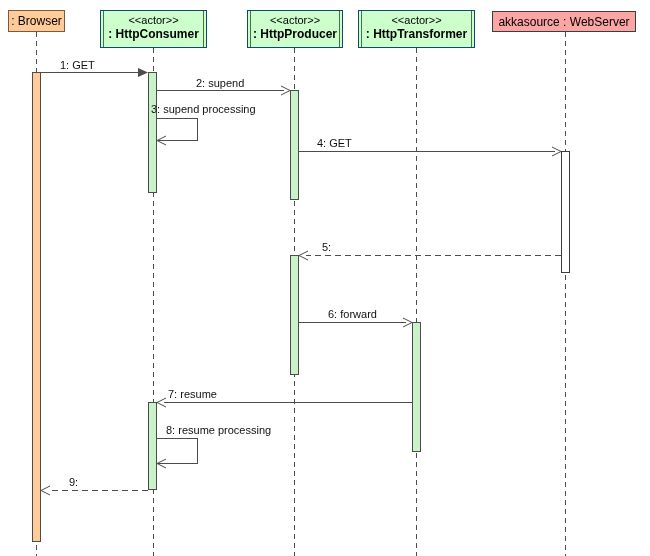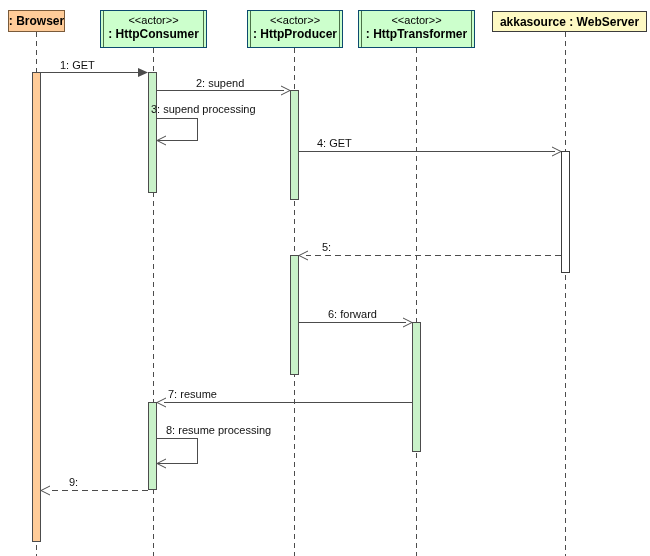--- a/index.html
+++ b/index.html
@@ -2,21 +2,21 @@
 <html><head>
 <meta charset="utf-8">
 <style>
   html,body{margin:0;padding:0;background:#ffffff;}
   #canvas{position:relative;width:650px;height:556px;background:#ffffff;overflow:hidden;
           font-family:"Liberation Sans",sans-serif;}
   svg{position:absolute;left:0;top:0;}
   .head{position:absolute;box-sizing:border-box;text-align:center;color:#000;}
   .head.actor{background:#CCFFCC;border:1px solid #0c4a6e;}
   .head.plain{display:flex;align-items:center;justify-content:center;
-              font-size:12px;font-weight:bold;white-space:nowrap;}
+              font-size:12px;font-weight:normal;white-space:nowrap;}
   .head .dbl{position:absolute;left:2px;right:2px;top:0;bottom:0;
              border-left:1px solid #4a7047;border-right:1px solid #4a7047;pointer-events:none;}
   .head .stereo{font-size:11px;margin-top:3px;line-height:13px;}
   .head .pname{font-size:12px;font-weight:bold;line-height:15px;text-align:center;}
   .bar{position:absolute;width:9px;box-sizing:border-box;border:1px solid #4c4c4c;}
   .bar.orange{background:#FFCC99;}
   .bar.green{background:#C9F2C9;}
   .bar.white{background:#FFFFFF;border-color:#3c3c3c;}
   .mlabel{position:absolute;font-size:11px;line-height:12px;color:#111;white-space:nowrap;text-align:right;}
 </style>
@@ -84,21 +84,21 @@
     <div class="stereo">&lt;&lt;actor&gt;&gt;</div>
     <div class="pname">: HttpProducer</div>
   </div>
 
   <div class="head actor" style="left:358px;top:10px;width:117px;height:38px">
     <div class="dbl"></div>
     <div class="stereo">&lt;&lt;actor&gt;&gt;</div>
     <div class="pname">: HttpTransformer</div>
   </div>
 
-  <div class="head plain" style="left:492px;top:11px;width:155px;height:21px;background:#fef9c3;border:1px solid #3c3c3c;">
+  <div class="head plain" style="left:492px;top:11px;width:144px;height:21px;background:#fca5a5;border:1px solid #3c3c3c;">
     <span>akkasource : WebServer</span>
   </div>
 
   <div class="mlabel" style="left:60px;top:59px">1: GET</div>
   <div class="mlabel" style="left:196px;top:77px">2: supend</div>
   <div class="mlabel" style="left:151px;top:103px">3: supend processing</div>
   <div class="mlabel" style="left:317px;top:137px">4: GET</div>
   <div class="mlabel" style="left:322px;top:241px">5:</div>
   <div class="mlabel" style="left:328px;top:308px">6: forward</div>
   <div class="mlabel" style="left:168px;top:388px">7: resume</div>

